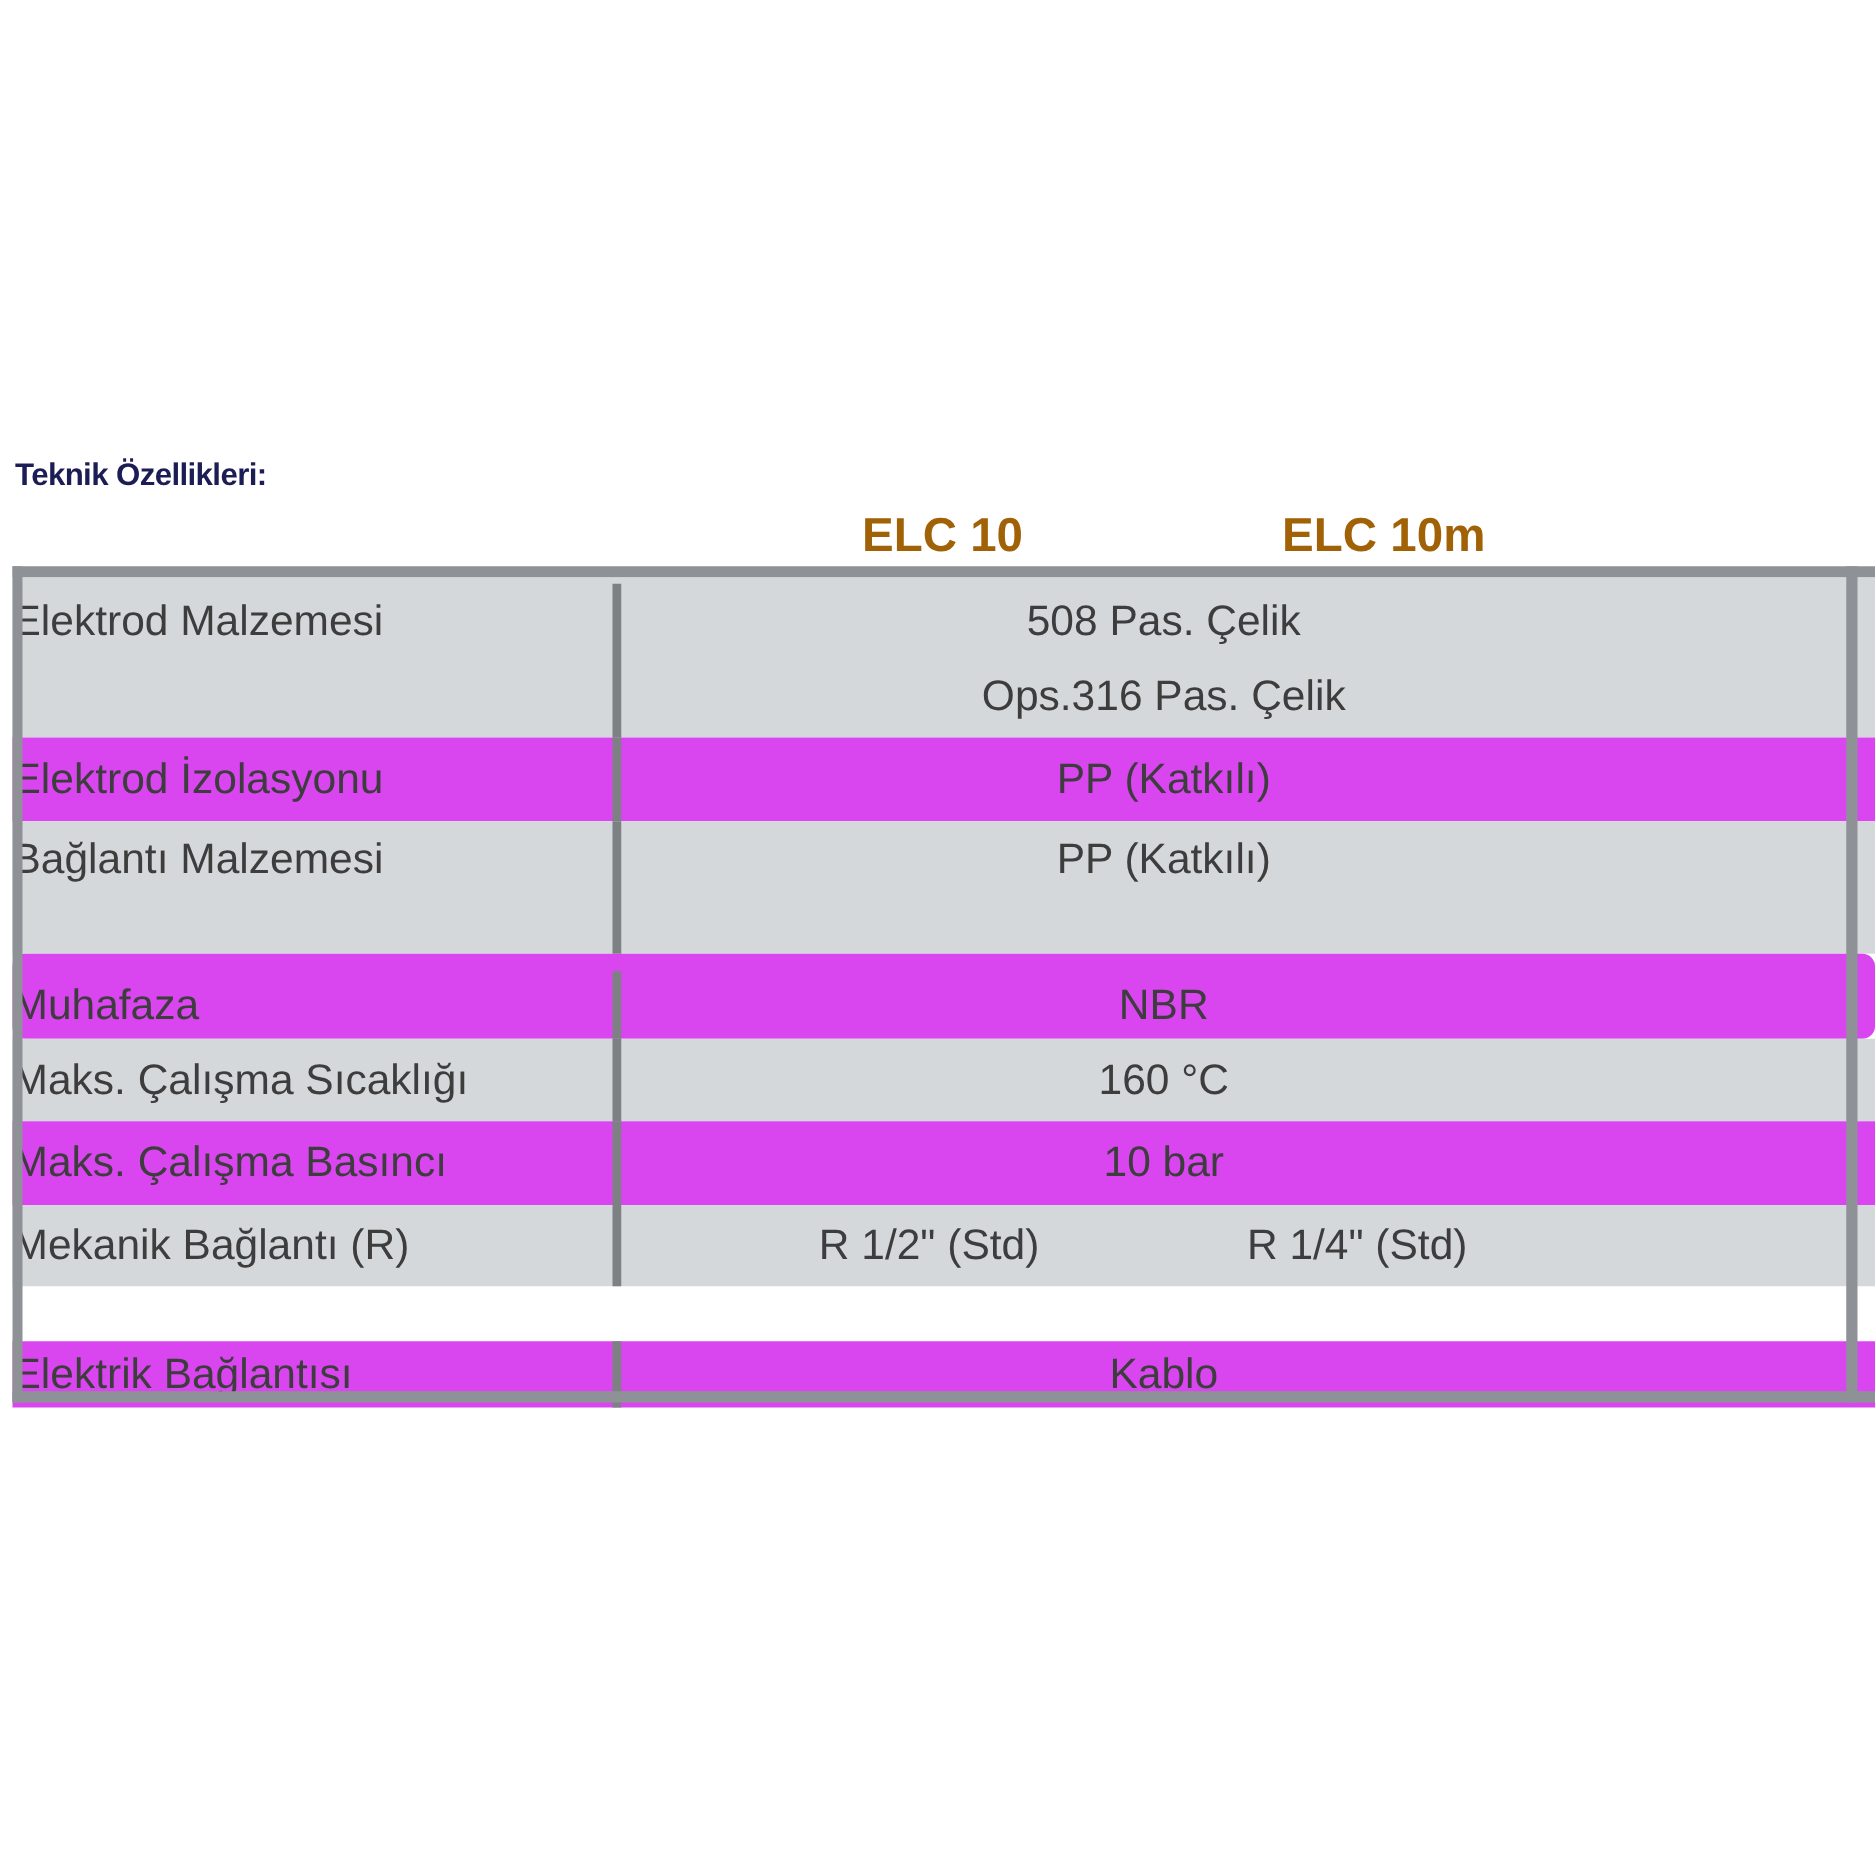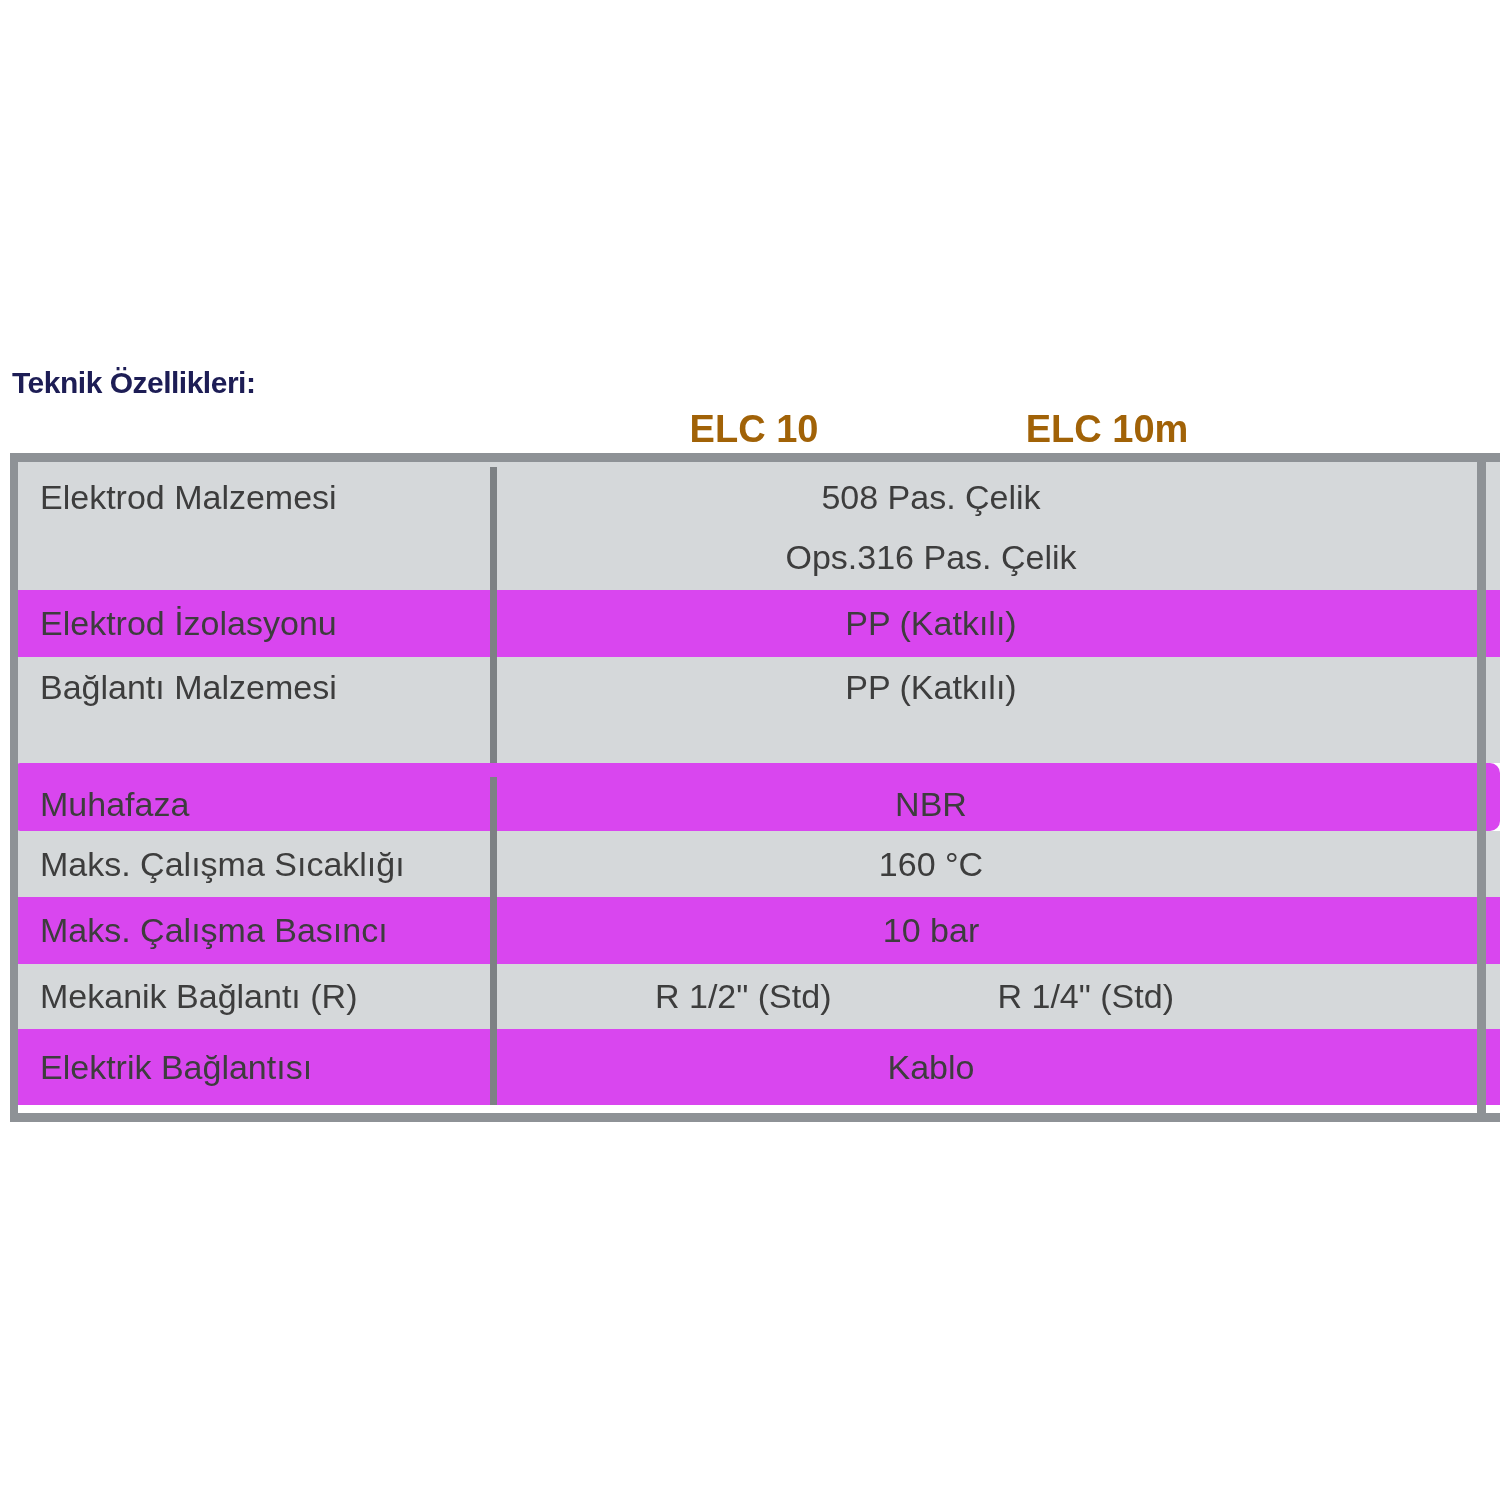--- a/index.html
+++ b/index.html
@@ -6,21 +6,21 @@
   #page{
     position:relative;
     width:1500px;height:1500px;
     background:#ffffff;
     font-family:"Liberation Sans", sans-serif;
     overflow:hidden;
   }
   .title{
     position:absolute;
     left:12px;top:366px;
-    font-size:30px;font-weight:bold;
+    font-size:25px;font-weight:bold;
     color:#1d1d55;
     letter-spacing:-0.5px;
   }
   .col-header{
     position:absolute;
     top:408px;
     transform:translateX(-50%);
     font-size:38px;font-weight:bold;
     color:#a16207;
     white-space:nowrap;
@@ -55,21 +55,20 @@
     font-size:34px;
     color:#3d3d3d;
   }
   .row.bg-gray{background:#d5d8da;}
   .row.bg-white{background:#d946ef;}
   .row.valign-top{align-items:flex-start;}
   .row.valign-top .cell{line-height:60px;}
   .cell{box-sizing:border-box;}
   .cell.label{
     width:480px;
-    padding-left:30px;
     padding-right:10px;
     flex:0 0 auto;
   }
   .divider{
     flex:0 0 auto;
     width:7px;
     align-self:stretch;
     background:#7d8184;
   }
   .cell.value{
@@ -154,21 +153,21 @@
 
   <div class="row bg-gray split" style="height: 65px;">
     <div class="cell label">Mekanik Bağlantı (R)</div>
     <div class="divider"></div>
     <div class="cell value">
             <span>R 1/2" (Std)</span>
             <span>R 1/4" (Std)</span>
           </div>
   </div>
 
-  <div class="row bg-white" style="height: 76px;">
+  <div class="row bg-white" style="height: 53px; margin-top: 44px;">
     <div class="cell label">Elektrik Bağlantısı</div>
     <div class="divider"></div>
     <div class="cell value">
             <span class="line">Kablo</span>
           </div>
   </div>
 </div>
     <div class="border-bottom"></div>
     <div class="border-left"></div>
     <div class="border-right"></div>

